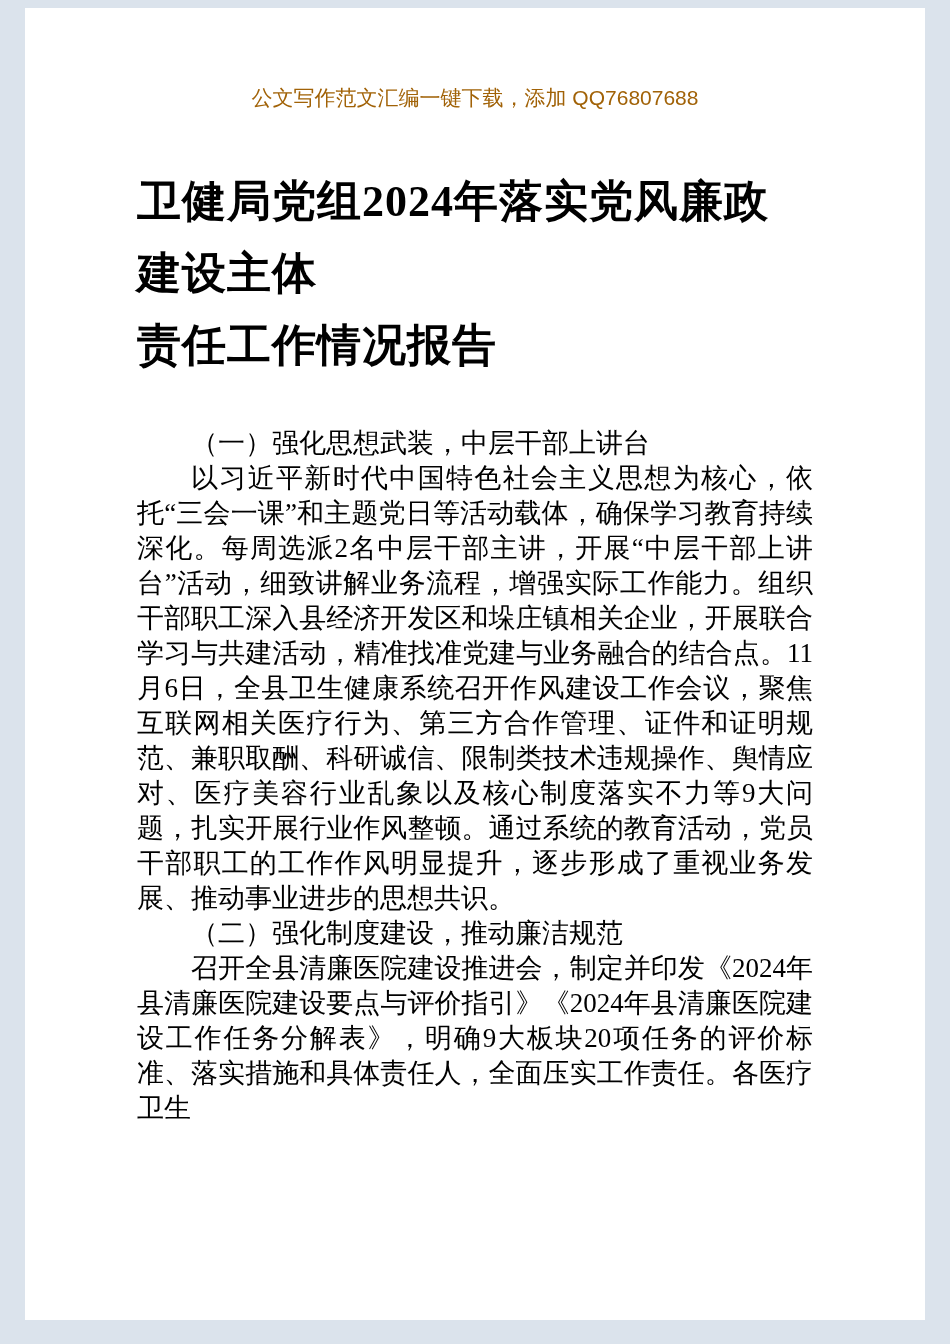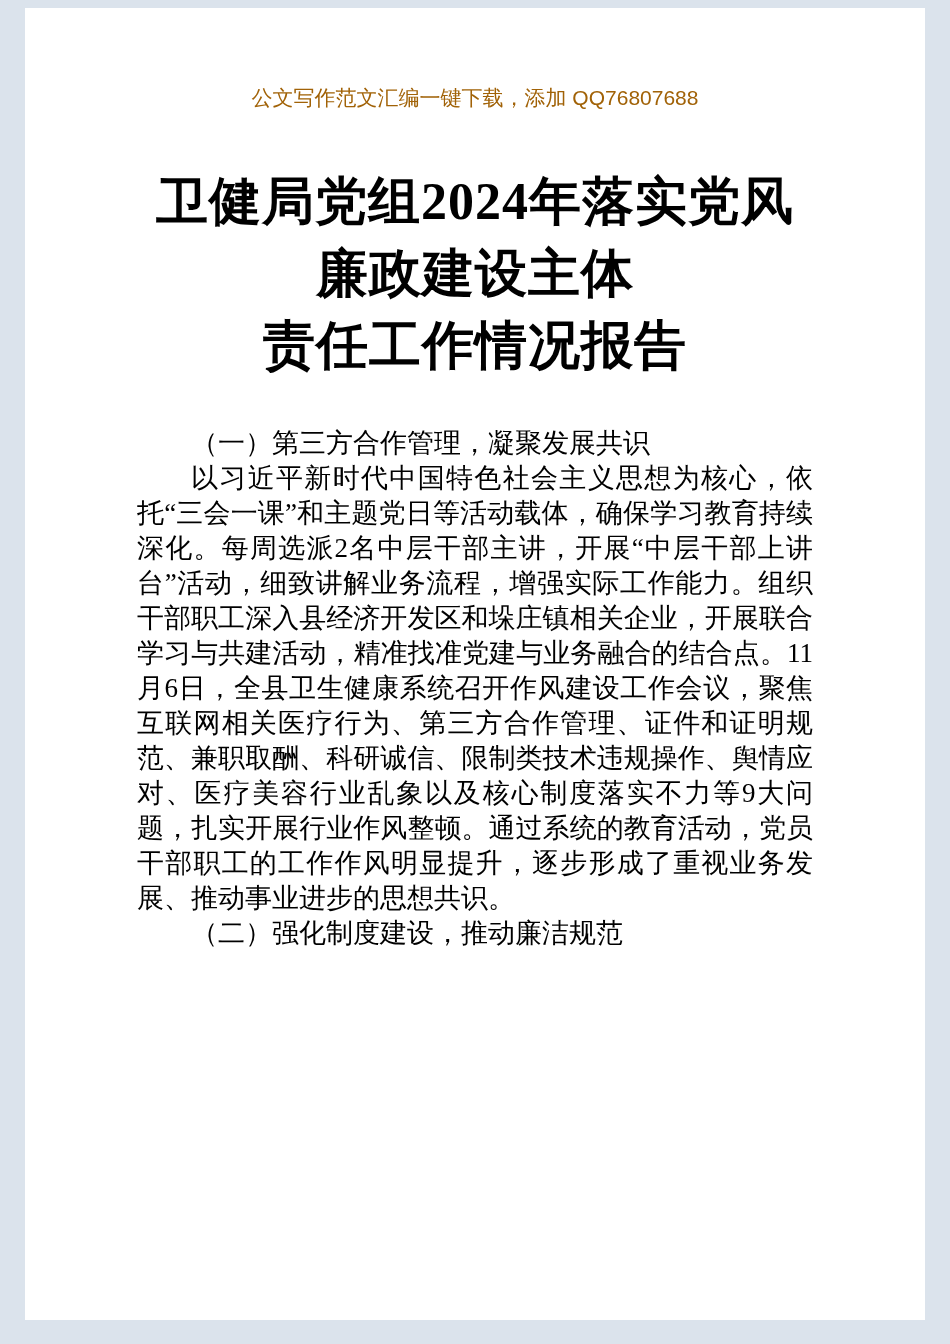--- a/index.html
+++ b/index.html
@@ -31,22 +31,22 @@
   .banner {
     text-align: center;
     font-family: "Liberation Sans", "DejaVu Sans", sans-serif;
     font-size: 21px;
     line-height: 24px;
     color: #a16207;
     font-weight: 400;
   }
   .doc-title {
     margin: 56px 0 0 0;
-    text-align: center;
-    font-size: 52px;
+    text-align: left;
+    font-size: 44px;
     font-weight: 700;
     line-height: 72px;
     font-family: "Liberation Serif", "DejaVu Serif", serif;
     letter-spacing: 1px;
   }
   .doc-title .title-line {
     display: block;
   }
   .doc-body {
     margin-top: 44px;
@@ -69,19 +69,20 @@
     <div class="banner">
       <span>公文写作范文汇编一键下载，添加 QQ76807688</span>
     </div>
 
     <h1 class="doc-title">
       <span class="title-line">卫健局党组2024年落实党风廉政建设主体</span>
       <span class="title-line">责任工作情况报告</span>
     </h1>
 
     <div class="doc-body">
-      <p class="para">（一）第三方合作管理，凝聚发展共识</p>
+      <p class="para">（一）强化思想武装，中层干部上讲台</p>
       <p class="para">以习近平新时代中国特色社会主义思想为核心，依托“三会一课”和主题党日等活动载体，确保学习教育持续深化。每周选派2名中层干部主讲，开展“中层干部上讲台”活动，细致讲解业务流程，增强实际工作能力。组织干部职工深入县经济开发区和垛庄镇相关企业，开展联合学习与共建活动，精准找准党建与业务融合的结合点。11月6日，全县卫生健康系统召开作风建设工作会议，聚焦互联网相关医疗行为、第三方合作管理、证件和证明规范、兼职取酬、科研诚信、限制类技术违规操作、舆情应对、医疗美容行业乱象以及核心制度落实不力等9大问题，扎实开展行业作风整顿。通过系统的教育活动，党员干部职工的工作作风明显提升，逐步形成了重视业务发展、推动事业进步的思想共识。</p>
       <p class="para">（二）强化制度建设，推动廉洁规范</p>
+      <p class="para">召开全县清廉医院建设推进会，制定并印发《2024年县清廉医院建设要点与评价指引》《2024年县清廉医院建设工作任务分解表》，明确9大板块20项任务的评价标准、落实措施和具体责任人，全面压实工作责任。各医疗卫生</p>
     </div>
 
   </div>
 </div>
 
 </body></html>

